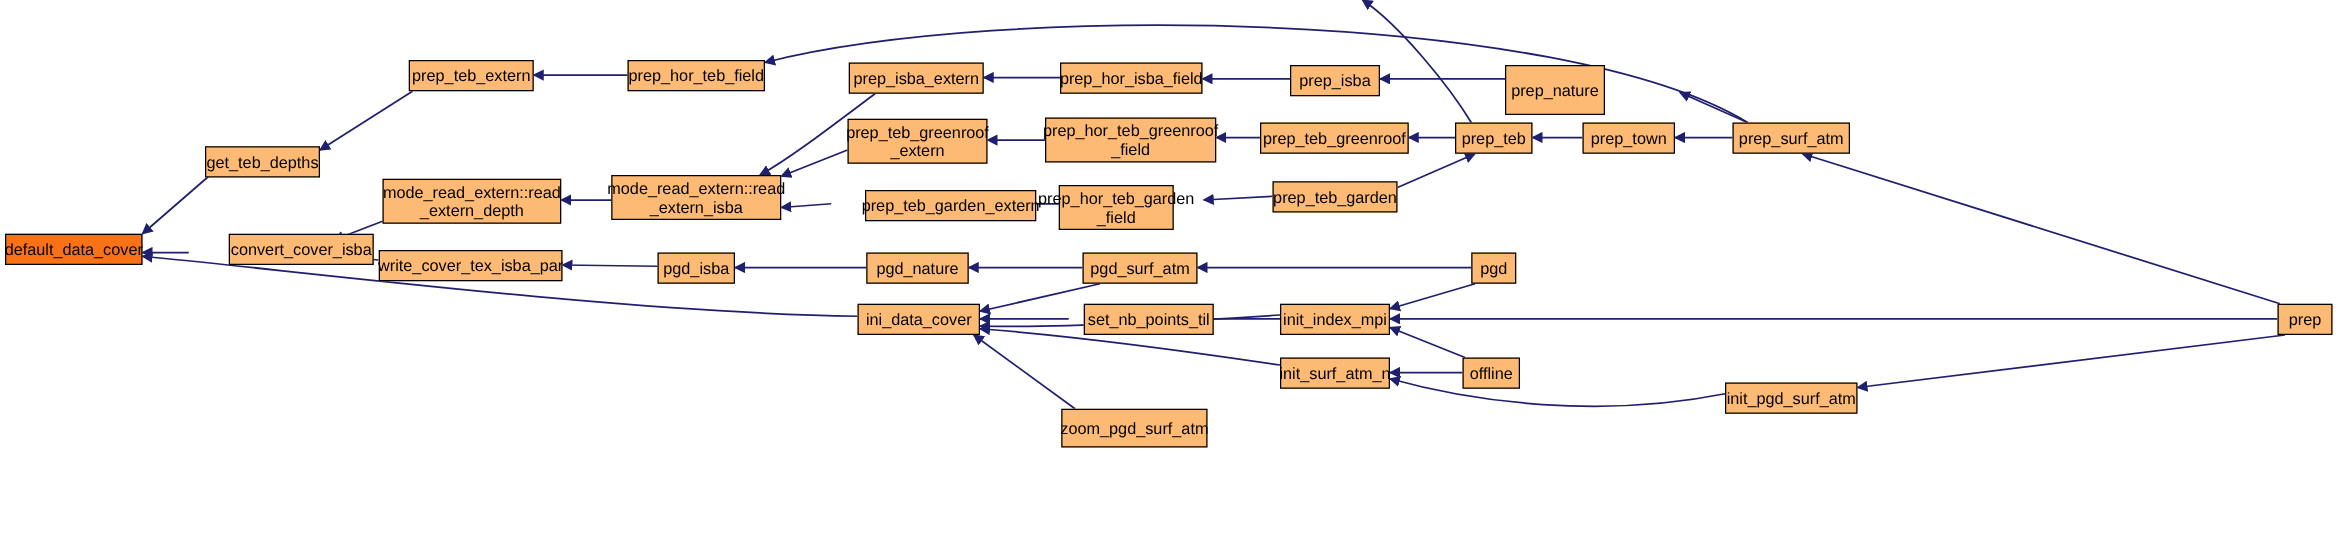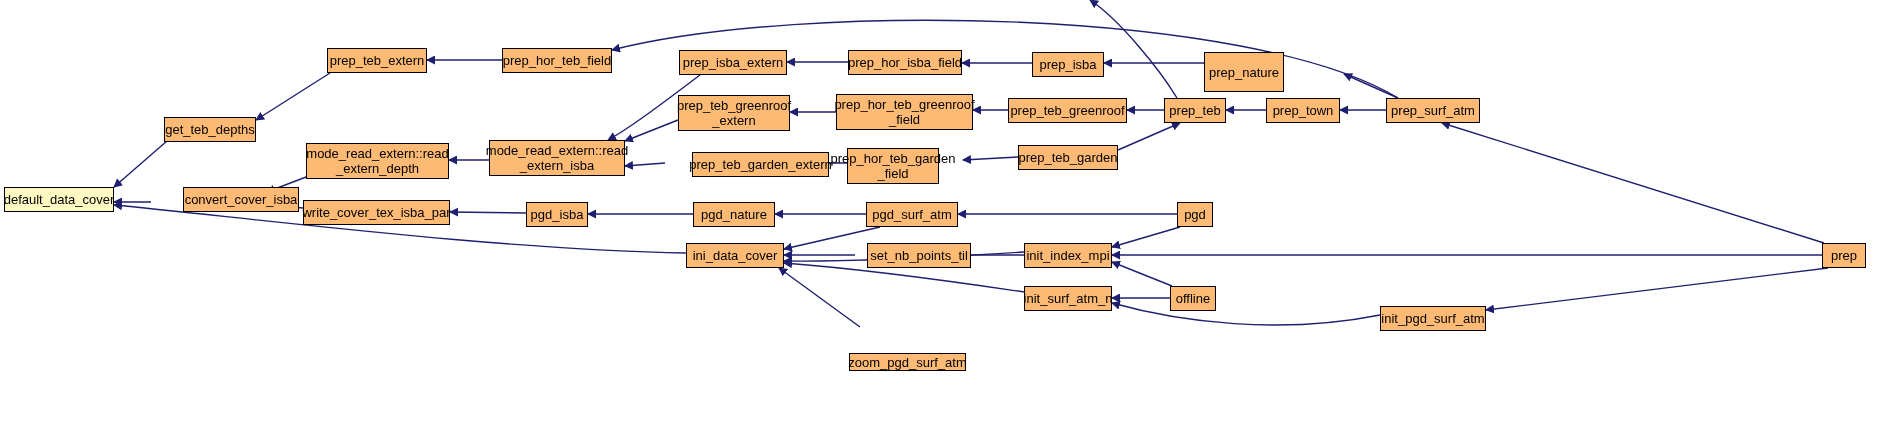--- a/index.html
+++ b/index.html
@@ -24,21 +24,21 @@
     font-size:13px;
     line-height:15px;
     display:flex;
     align-items:center;
     justify-content:center;
     text-align:center;
     white-space:pre-line;
     letter-spacing:0px;
     z-index:5;
   }
-  .node.highlight { background:#fef9c3; }
+  .node.highlight { background:#f97316; }
 </style>
 </head>
 <body>
 
 <div id="canvas">
   <svg class="edges" viewBox="0 0 1879 427" xmlns="http://www.w3.org/2000/svg">
     <defs>
       <marker id="arrowhead" markerWidth="9" markerHeight="9" refX="8" refY="4.5" orient="auto" markerUnits="userSpaceOnUse">
         <path d="M0,0 L9,4.5 L0,9 z" fill="#1f1f70"></path>
       </marker>
@@ -98,21 +98,21 @@
 _extern_depth</div>
       <div class="node" style="left: 303px; top: 200px; width: 147px; height: 25px;">write_cover_tex_isba_par</div>
       <div class="node" style="left: 489px; top: 140px; width: 136px; height: 36px;">mode_read_extern::read
 _extern_isba</div>
       <div class="node" style="left: 679px; top: 50px; width: 108px; height: 25px;">prep_isba_extern</div>
       <div class="node" style="left: 678px; top: 95px; width: 112px; height: 36px;">prep_teb_greenroof
 _extern</div>
       <div class="node" style="left: 676px; top: 152px; width: 137px; height: 25px; margin-left: 16px;">prep_teb_garden_extern</div>
       <div class="node" style="left: 526px; top: 202px; width: 62px; height: 25px;">pgd_isba</div>
       <div class="node" style="left: 686px; top: 243px; width: 98px; height: 25px;">ini_data_cover</div>
-      <div class="node" style="left: 849px; top: 327px; width: 117px; height: 18px; margin-top: 26px;">zoom_pgd_surf_atm</div>
+      <div class="node" style="left: 849px; top: 327px; width: 117px; height: 31px;">zoom_pgd_surf_atm</div>
       <div class="node" style="left: 848px; top: 50px; width: 114px; height: 25px;">prep_hor_isba_field</div>
       <div class="node" style="left: 836px; top: 94px; width: 137px; height: 36px;">prep_hor_teb_greenroof
 _field</div>
       <div class="node" style="left: 847px; top: 148px; width: 92px; height: 36px;">prep_hor_teb_garden
 _field</div>
       <div class="node" style="left: 693px; top: 202px; width: 82px; height: 25px;">pgd_nature</div>
       <div class="node" style="left: 855px; top: 243px; width: 104px; height: 25px; margin-left: 12px;">set_nb_points_til</div>
       <div class="node" style="left: 1032px; top: 52px; width: 72px; height: 25px;">prep_isba</div>
       <div class="node" style="left: 1008px; top: 98px; width: 119px; height: 25px;">prep_teb_greenroof</div>
       <div class="node" style="left: 1018px; top: 145px; width: 100px; height: 25px;">prep_teb_garden</div>

